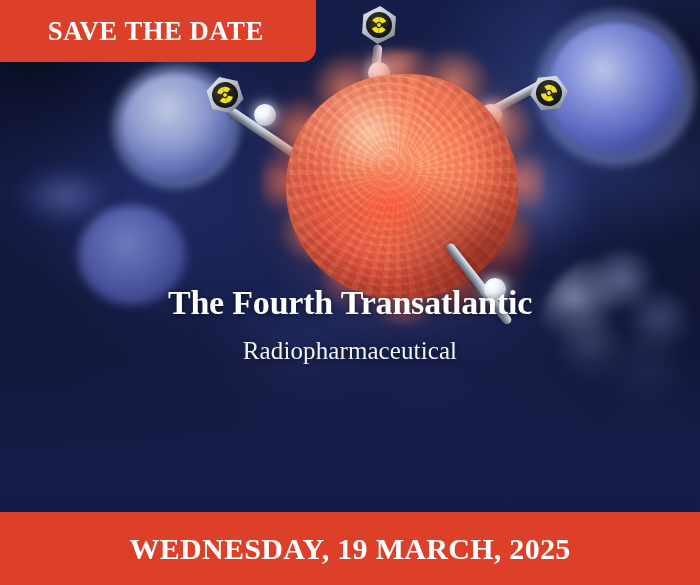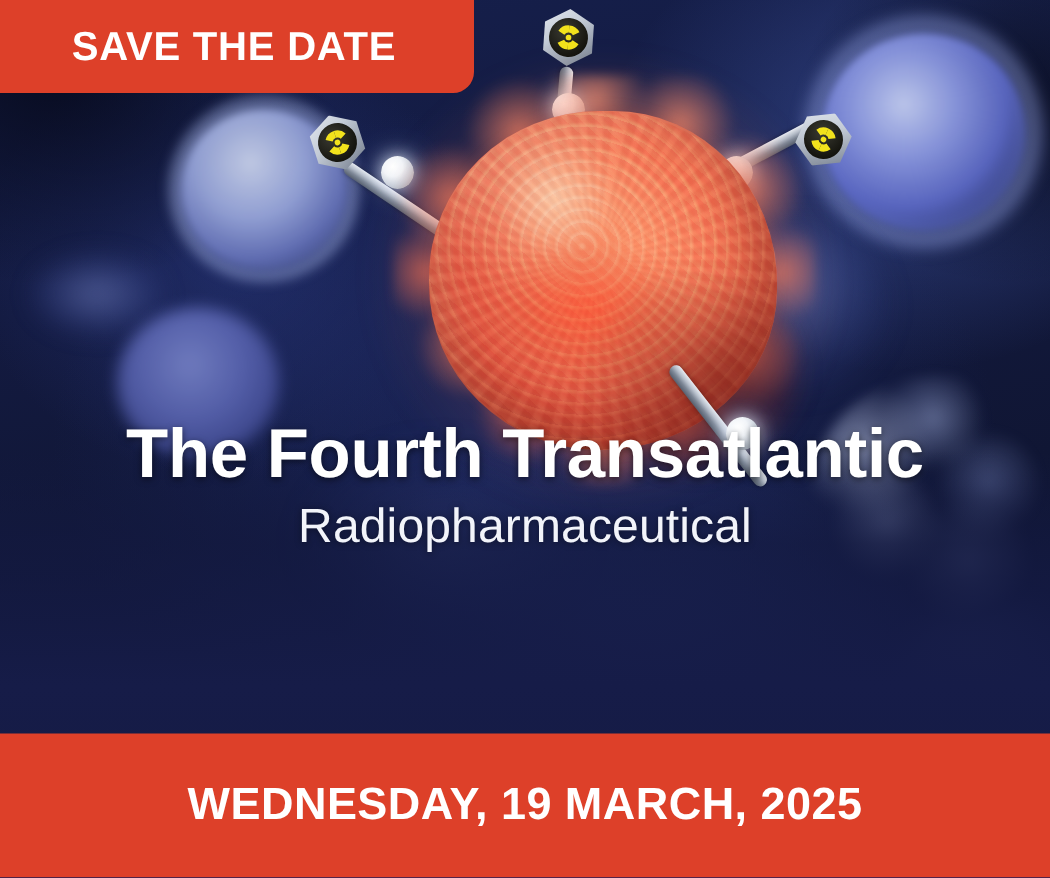--- a/index.html
+++ b/index.html
@@ -5,22 +5,22 @@
   html, body {
     margin: 0;
     padding: 0;
     background: #000;
   }
   #poster {
     position: relative;
     width: 700px;
     height: 585px;
     overflow: hidden;
-    font-family: Liberation Sans, sans-serif;
-    background: #a21caf;
+    font-family: Liberation Serif, serif;
+    background: #404040;
   }
 
   
   .bg-base {
     position: absolute;
     inset: 0;
     background:
       radial-gradient(ellipse 280px 220px at 86% 16%, rgba(70,95,180,0.55) 0%, rgba(30,40,95,0.0) 70%),
       radial-gradient(ellipse 300px 260px at 62% 78%, rgba(60,80,165,0.50) 0%, rgba(25,33,80,0.0) 72%),
       radial-gradient(ellipse 240px 200px at 22% 30%, rgba(45,62,140,0.45) 0%, rgba(18,24,62,0.0) 72%),
@@ -265,42 +265,42 @@
   #text-block {
     position: absolute;
     left: 0; right: 0;
     top: 283px;
     text-align: center;
     z-index: 5;
     padding: 0 24px;
   }
   #text-block .title-line {
     color: #ffffff;
-    font-size: 46px;
+    font-size: 34px;
     font-weight: bold;
     line-height: 39px;
     letter-spacing: -0.2px;
     text-shadow: 0 1px 5px rgba(0,0,0,0.55);
   }
   #text-block .sub-line {
     color: #f2f4fa;
-    font-size: 32px;
+    font-size: 25px;
     font-weight: normal;
     line-height: 43px;
     letter-spacing: 0.1px;
     text-shadow: 0 1px 5px rgba(0,0,0,0.45);
   }
   #text-block .sub-first { margin-top: 7px; }
 
   
   #date-bar {
     position: absolute;
     left: 0; right: 0;
     bottom: 0;
-    height: 96px;
+    height: 73px;
     background: #dd4029;
     display: flex;
     align-items: center;
     justify-content: center;
     z-index: 6;
   }
   #date-bar .label {
     color: #ffffff;
     font-size: 30px;
     font-weight: bold;

